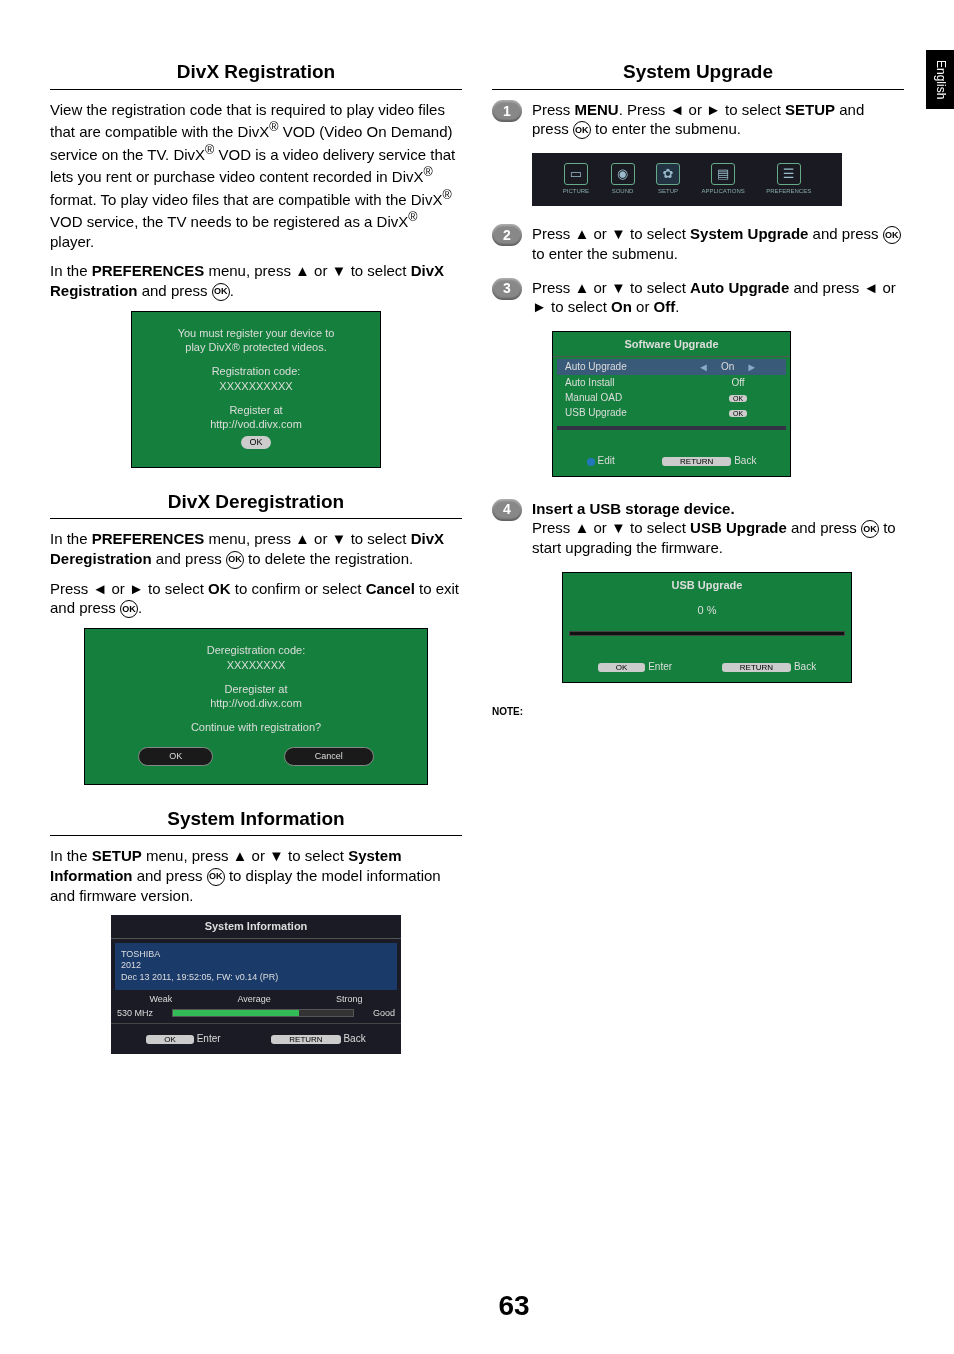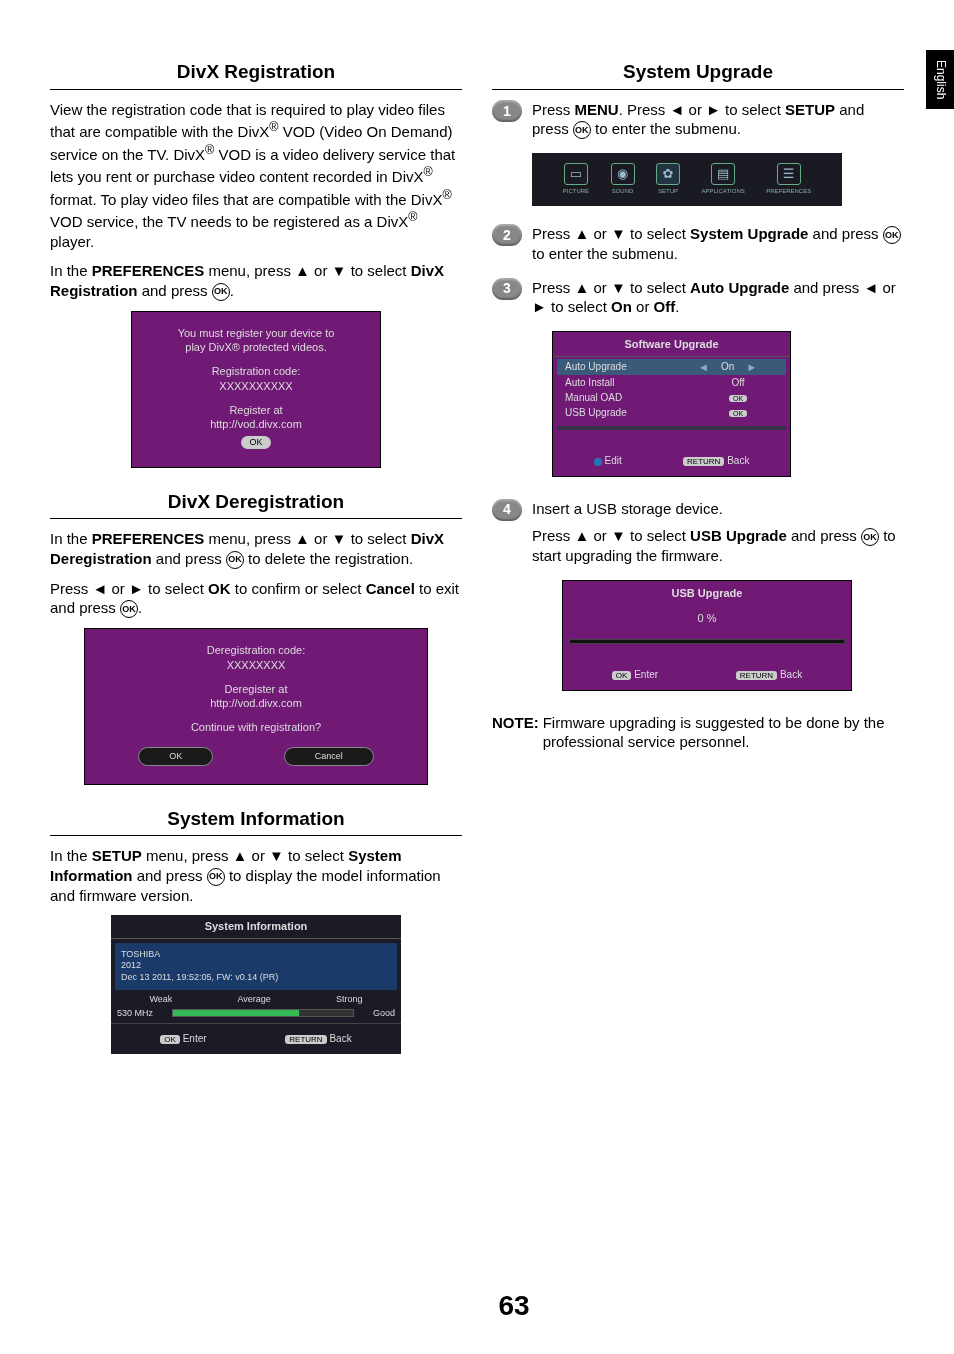--- a/index.html
+++ b/index.html
@@ -48,21 +48,21 @@
     width: 18px;
     height: 18px;
     font-size: 9px;
     align-items: center;
     justify-content: center;
     font-weight: bold;
     vertical-align: middle;
     line-height: 1;
   }
   .osd {
-    background: #701a75;
+    background: #15803d;
     color: #ddd;
     border: 1px solid #000;
     margin: 8px auto 22px auto;
     font-size: 11px;
     position: relative;
   }
   .osd.centered { text-align: center; padding: 14px 18px; }
   .osd-btn {
     display: inline-block;
     background: #ccc;
@@ -187,36 +187,36 @@
     gap:19px;
   }
   .bar-track {
     flex:1;
     height:8px;
     background: linear-gradient(to right, #3b5 0%, #3b5 70%, #333 70%);
     border:1px solid #555;
   }
   .note-block {
     display: flex;
-    font-size: 15px;
+    font-size: 10px;
     margin-top: 6px;
   }
   .note-block b { flex-shrink: 0; margin-right: 4px; }
   .page-num {
     position: absolute;
     bottom: 30px;
     left: 5px;
     width: 100%;
     text-align: center;
     font-size: 28px;
     font-weight: bold;
     margin-left: 32px;
   }
   .tri { font-size: 11px; color: #8ac; }
-  .pill-return { background:#ccc; color:#000; border-radius:3px; padding:0 4px; font-size:8px; }
+  .pill-return { background:#ccc; color:#000; border-radius:3px; padding:0 18px; font-size:8px; }
   .dot-blue { display:inline-block; width:8px; height:8px; background:#27b; border-radius:50%; vertical-align:middle; margin-right:3px; }
 </style>
 </head>
 <body>
 
 <div class="side-tab">English</div>
 
 <div class="columns">
 
   <div class="col">
@@ -369,38 +369,37 @@
       <div style="height:4px; background:#334; margin:4px;"></div>
       <div class="osd-footer">
         <span><span class="dot-blue"></span><span>Edit</span></span>
         <span><span class="pill-return">RETURN</span> <span>Back</span></span>
       </div>
     </div>
 
     <div class="step-container">
       <div class="step-badge">4</div>
       <div class="step-text">
-        <p style="margin-bottom:8px;">Insert a USB storage device.</p>
+        <p style="font-weight:bold;">Insert a USB storage device.</p>
         <p>
           <span>Press ▲ or ▼ to select </span><b>USB Upgrade</b><span> and press </span>
           <span class="ok-icon">OK</span><span> to start upgrading the firmware.</span>
         </p>
       </div>
     </div>
 
     <div class="osd" style="width:290px; margin-left:70px; padding:0;">
       <div class="osd-table-header" style="border:none;">USB Upgrade</div>
       <div style="text-align:center; padding:6px 0 14px 0; font-size:11px;">0 %</div>
       <div style="height:5px; background:#111; margin:0 6px; border:1px solid #444;"></div>
       <div class="osd-footer">
         <span><span class="pill-return">OK</span> <span>Enter</span></span>
         <span><span class="pill-return">RETURN</span> <span>Back</span></span>
       </div>
     </div>
 
     <div class="note-block">
       <b>NOTE:</b>
-      <span> Firmware upgrading is suggested to be done by the professional service personnel.</span>
     </div>
   </div>
 </div>
 
 <div class="page-num">63</div>
 
 </body></html>

